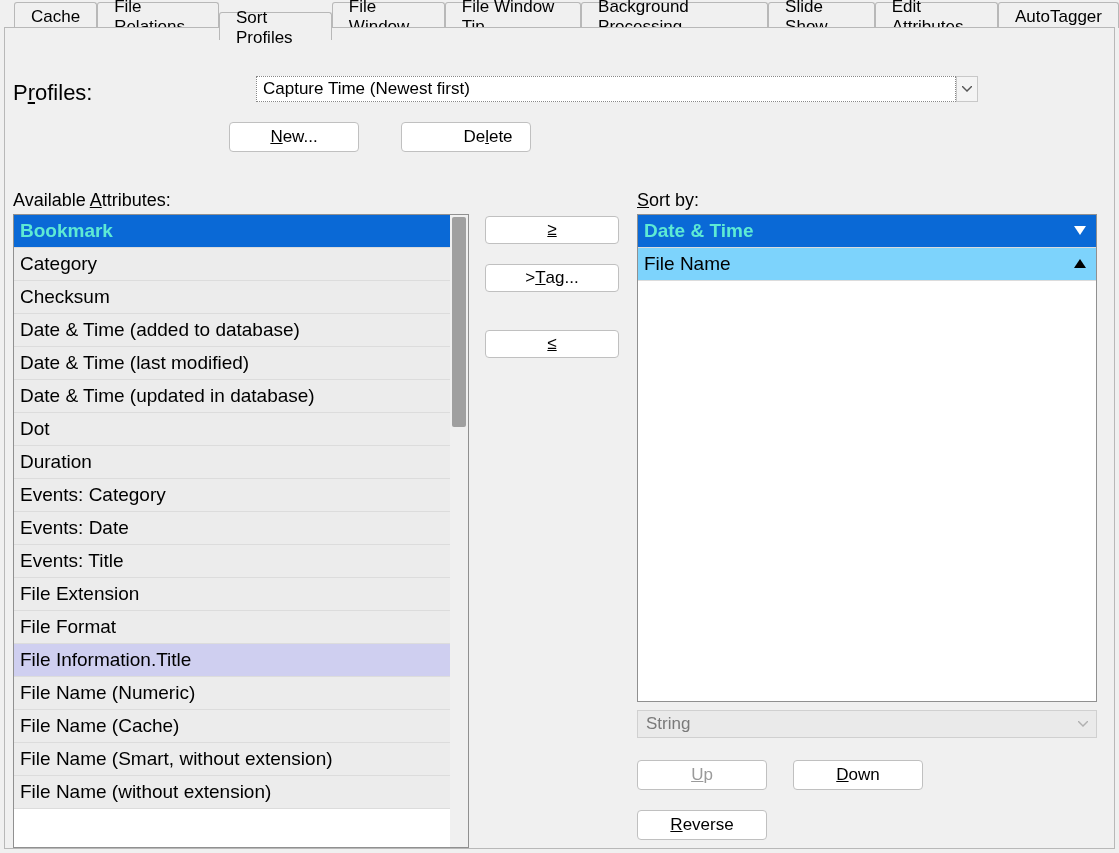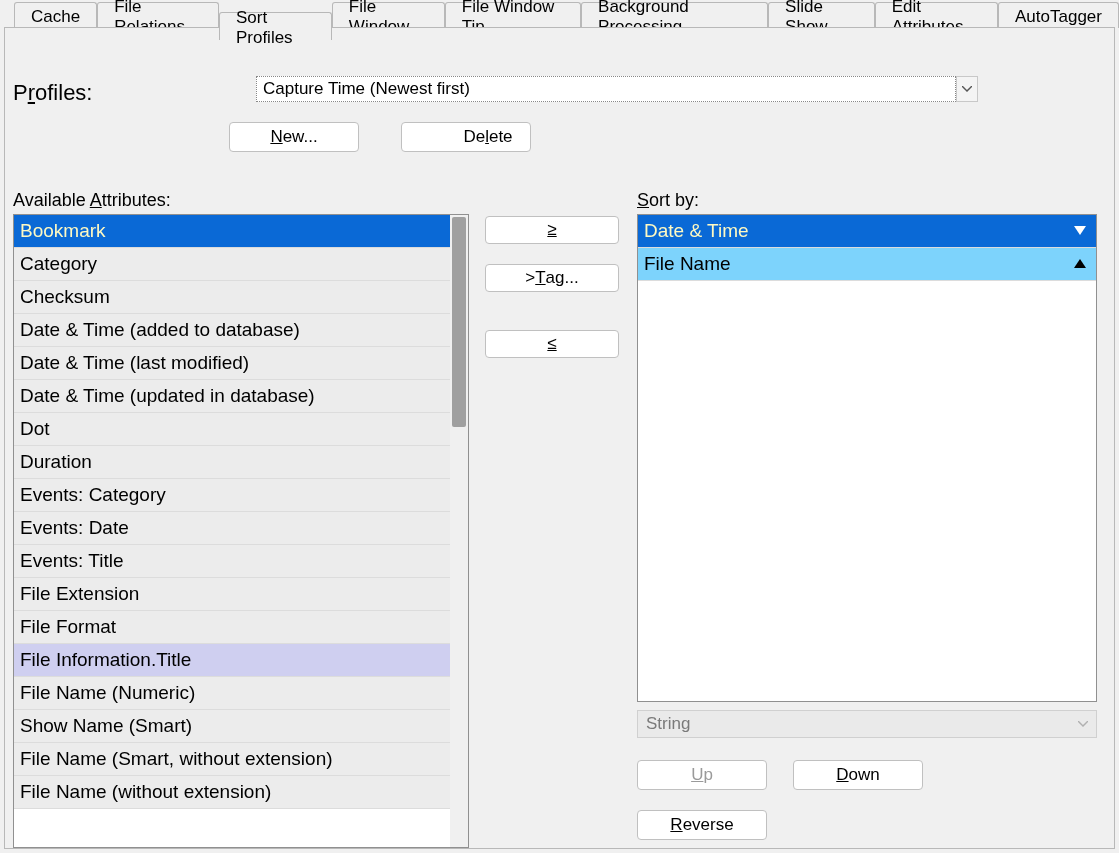--- a/index.html
+++ b/index.html
@@ -78,21 +78,21 @@
   }
   .avail-list { top: 186px; left: 8px; width: 456px; height: 634px; }
   .sort-list  { top: 186px; left: 632px; width: 460px; height: 488px; }
   .lb-item {
     height: 33px; display: flex; align-items: center;
     padding: 0 6px; font-size: 19px;
     border-bottom: 1px solid #dcdcdc;
     background: #ececec;
     position: relative;
   }
-  .lb-item.sel { background: #0a69d6; color: #fef9c3; }
+  .lb-item.sel { background: #0a69d6; color: #5eead4; font-weight: bold; }
   .lb-item.hl  { background: #cfcff0; }
   .lb-item .dir-icon { position: absolute; right: 10px; }
   .lb-scroll {
     position: absolute; right: 0; top: 0; width: 18px; height: 100%;
     background: #f0f0f0;
   }
   .lb-thumb {
     position: absolute; right: 2px; top: 2px; width: 14px; height: 210px;
     background: #a0a0a0; border-radius: 2px;
   }
@@ -172,21 +172,21 @@
         <div class="lb-item">Date &amp; Time (updated in database)</div>
         <div class="lb-item">Dot</div>
         <div class="lb-item">Duration</div>
         <div class="lb-item">Events: Category</div>
         <div class="lb-item">Events: Date</div>
         <div class="lb-item">Events: Title</div>
         <div class="lb-item">File Extension</div>
         <div class="lb-item">File Format</div>
         <div class="lb-item hl">File Information.Title</div>
         <div class="lb-item">File Name (Numeric)</div>
-        <div class="lb-item">Show Name (Smart)</div>
+        <div class="lb-item">File Name (Cache)</div>
         <div class="lb-item">File Name (Smart, without extension)</div>
         <div class="lb-item">File Name (without extension)</div>
         <div class="lb-scroll">
         <div class="lb-thumb"></div>
       </div>
     </div>
 
     <div class="listbox sort-list" id="sort-list">
         <div class="lb-item sel" style="background: rgb(10, 105, 214);">
           <span>Date &amp; Time</span>

